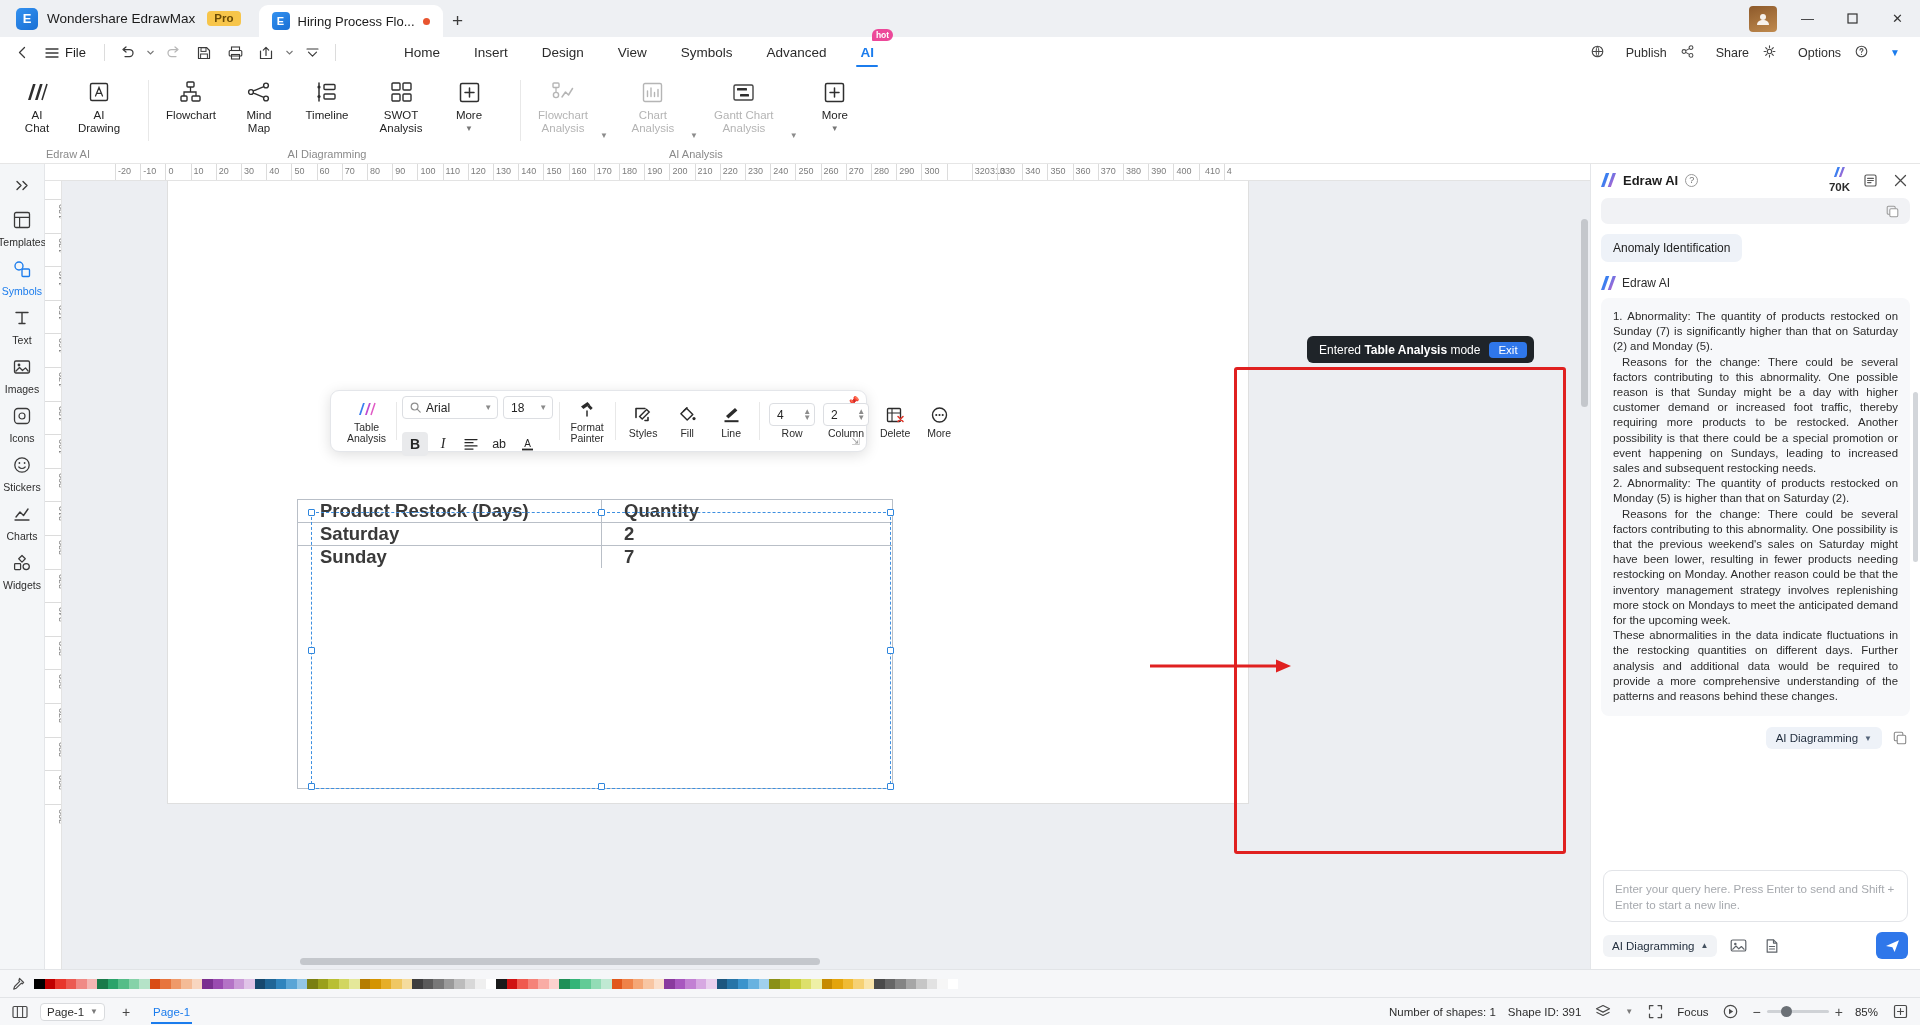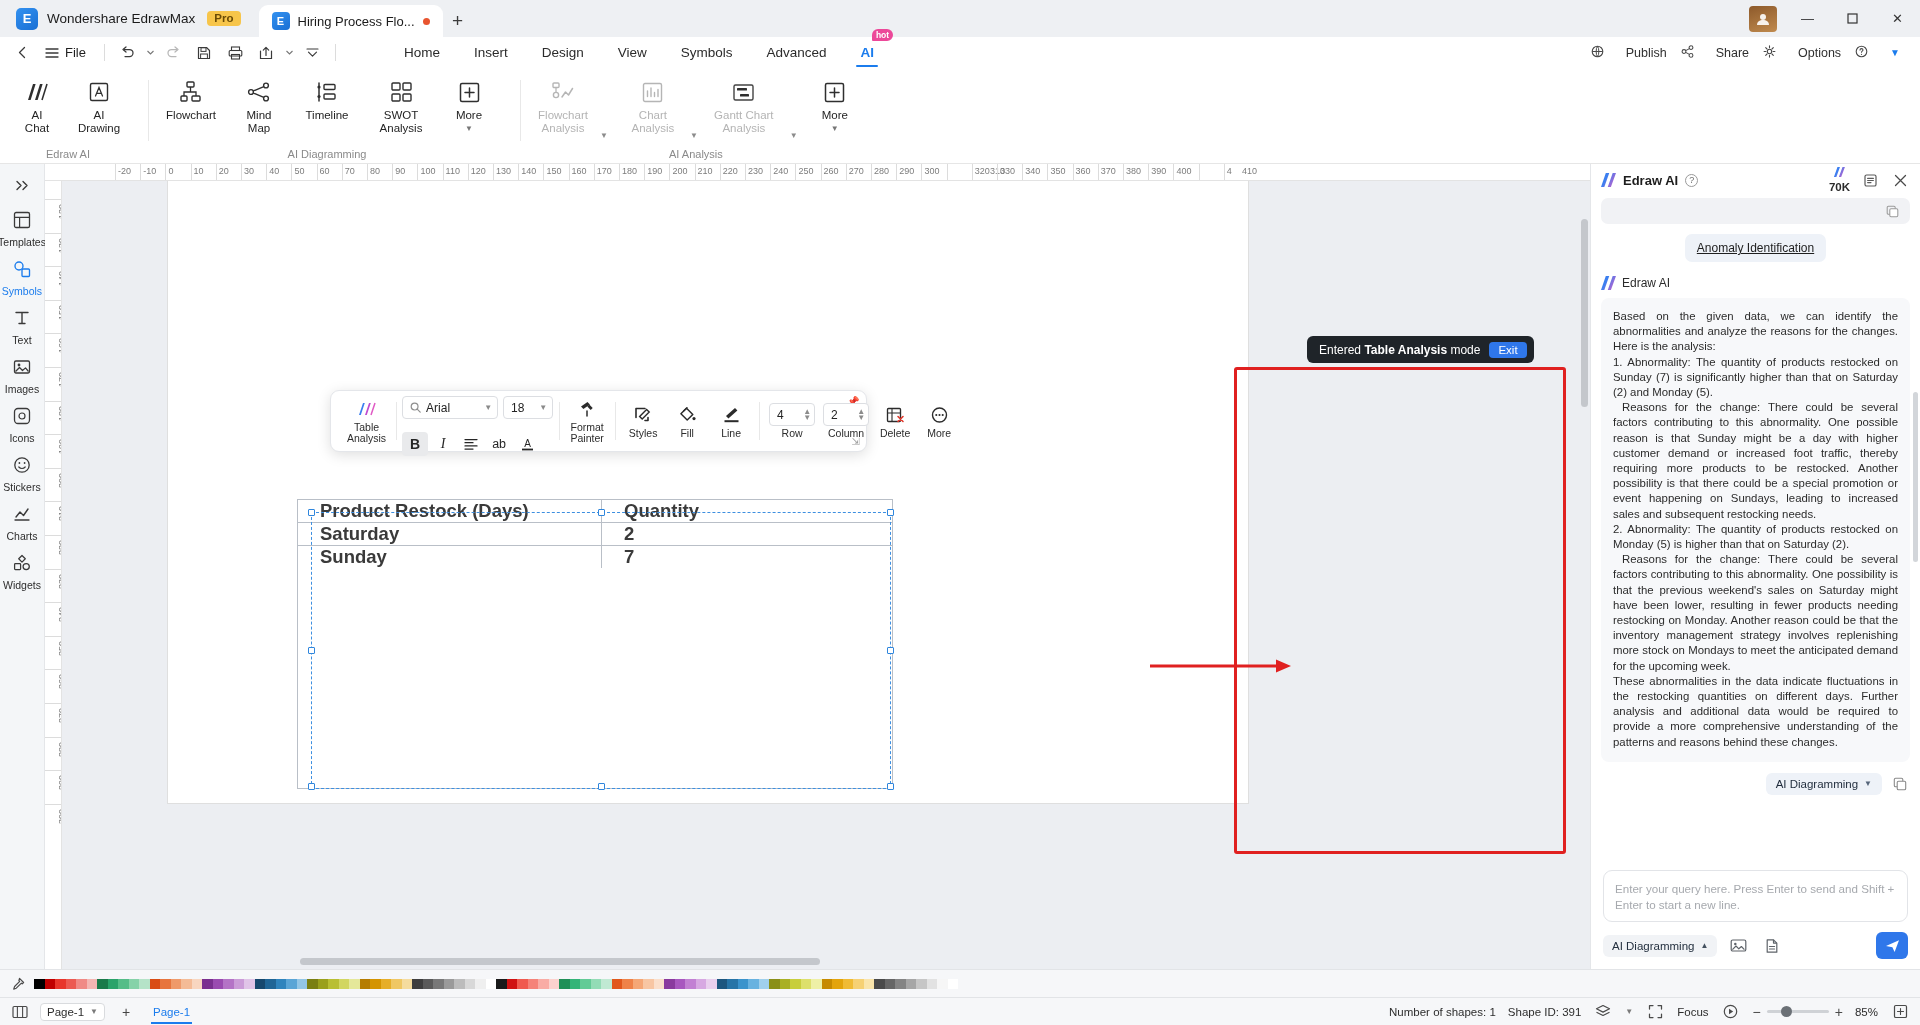--- a/index.html
+++ b/index.html
@@ -268,21 +268,21 @@
   }
   .mode-toast b { font-weight: bold; }
   .toast-exit {
     background: #2f77ea; color: #fff; font-size: 11.5px; border-radius: 4px; padding: 2px 9px;
   }
   .redframe {
     position: absolute; left: 1234px; top: 203px; width: 332px; height: 487px;
     border: 3px solid #e02020; border-radius: 3px; z-index: 55; pointer-events: none;
   }
   .chip-right {
-    display: flex; justify-content: center; margin-top: 10px; text-decoration: underline;
+    display: flex; justify-content: flex-start; margin-top: 10px;
   }
   .chip-user {
     background: #eef2f8; color: #1d1d1d; font-size: 12px; border-radius: 7px; padding: 7px 12px;
   }
   .ai-msg-head { display:flex; align-items:center; gap:6px; margin: 14px 0 8px; }
   .ai-msg-head .nm { font-size: 12px; color: #2b2b2b; }
   .ai-bubble {
     background: #f7f8fa; border-radius: 8px; padding: 11px 12px 12px;
     font-size: 11.4px; line-height: 15.2px; color: #2b2b2b; text-align: justify;
   }
@@ -828,21 +828,21 @@
           <div class="tlab" style="left: 1030.6px;">360</div>
           <div class="tick" style="left: 1052.8px;"></div>
           <div class="tlab" style="left: 1055.8px;">370</div>
           <div class="tick" style="left: 1078px;"></div>
           <div class="tlab" style="left: 1081px;">380</div>
           <div class="tick" style="left: 1103.2px;"></div>
           <div class="tlab" style="left: 1106.2px;">390</div>
           <div class="tick" style="left: 1128.4px;"></div>
           <div class="tlab" style="left: 1131.4px;">400</div>
           <div class="tick" style="left: 1153.6px;"></div>
-          <div class="tlab" style="left: 1197px;">410</div>
+          <div class="tlab" style="left: 1160px;">410</div>
           <div class="tick" style="left: 1178.8px;"></div>
           <div class="tlab" style="left: 1181.8px;">4</div>
         </div>
       <div class="canvas-row">
         <div class="vruler" id="vruler">
             <div class="tick" style="top: 18px;"></div>
             <div class="tlab" style="top: 38px;">120</div>
             <div class="tick" style="top: 51.6px;"></div>
             <div class="tlab" style="top: 71.6px;">130</div>
             <div class="tick" style="top: 85.2px;"></div>
@@ -1108,21 +1108,20 @@
         <div class="chip-right">
           <div class="chip-user">Anomaly Identification</div>
         </div>
 
         <div class="ai-msg-head">
           <span class="ai-logo"></span>
           <span class="nm">Edraw AI</span>
         </div>
 
         <div class="ai-bubble">
-          <p>Based on the given data, we can identify the abnormalities and analyze the reasons for the changes. Here is the analysis:</p>
           <p>1. Abnormality: The quantity of products restocked on Sunday (7) is significantly higher than that on Saturday (2) and Monday (5).</p>
           <p class="ind">Reasons for the change: There could be several factors contributing to this abnormality. One possible reason is that Sunday might be a day with higher customer demand or increased foot traffic, thereby requiring more products to be restocked. Another possibility is that there could be a special promotion or event happening on Sundays, leading to increased sales and subsequent restocking needs.</p>
           <p>2. Abnormality: The quantity of products restocked on Monday (5) is higher than that on Saturday (2).</p>
           <p class="ind">Reasons for the change: There could be several factors contributing to this abnormality. One possibility is that the previous weekend's sales on Saturday might have been lower, resulting in fewer products needing restocking on Monday. Another reason could be that the inventory management strategy involves replenishing more stock on Mondays to meet the anticipated demand for the upcoming week.</p>
           <p>These abnormalities in the data indicate fluctuations in the restocking quantities on different days. Further analysis and additional data would be required to provide a more comprehensive understanding of the patterns and reasons behind these changes.</p>
         </div>
 
         <div class="ai-actions">
           <div class="pill">
             <span>AI Diagramming</span>

